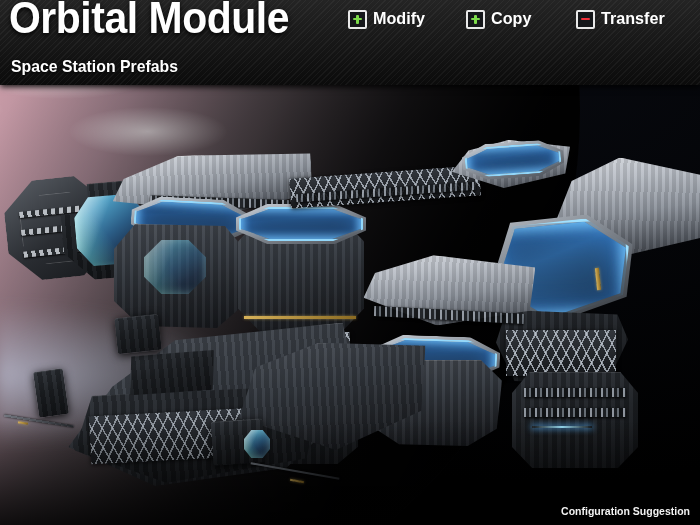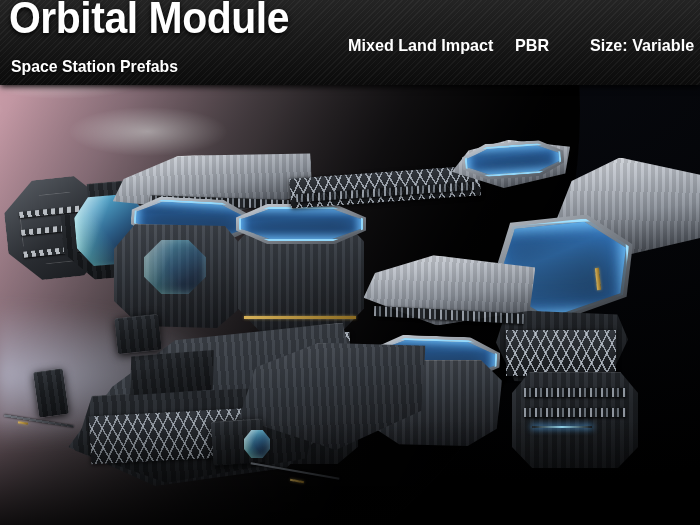--- a/index.html
+++ b/index.html
@@ -300,23 +300,41 @@
 
     <div class="plate-k mod" style="left:116px;top:196px;width:44px;height:36px;border-radius:3px;transform:rotate(-6deg);"></div>
 
     <div class="dark-shade" style="left:0;top:300px;width:700px;height:105px;"></div>
   </div>
 
   <div class="header">
     <div class="title">Orbital Module</div>
     <div class="subtitle">Space Station Prefabs</div>
 
-
-    <div class="specs">
-      <span class="spec">Mixed Land Impact</span>
-      <span class="spec">PBR</span>
-      <span class="spec">Size: Variable</span>
-    </div>
+    <div class="perms">
+      <div class="perm">
+        <span class="pbox">
+          <span class="h" style="background:#7ddb4a;"></span>
+          <span class="v" style="background:#7ddb4a;"></span>
+        </span>
+        <span class="plabel">Modify</span>
+      </div>
+      <div class="perm">
+        <span class="pbox">
+          <span class="h" style="background:#7ddb4a;"></span>
+          <span class="v" style="background:#7ddb4a;"></span>
+        </span>
+        <span class="plabel">Copy</span>
+      </div>
+      <div class="perm">
+        <span class="pbox">
+          <span class="h" style="background:#f0303a;"></span>
+        </span>
+        <span class="plabel">Transfer</span>
+      </div>
+    </div>
+
   </div>
 
 
+  <div class="caption">Configuration Suggestion</div>
 
 </div>
 
 </body></html>

